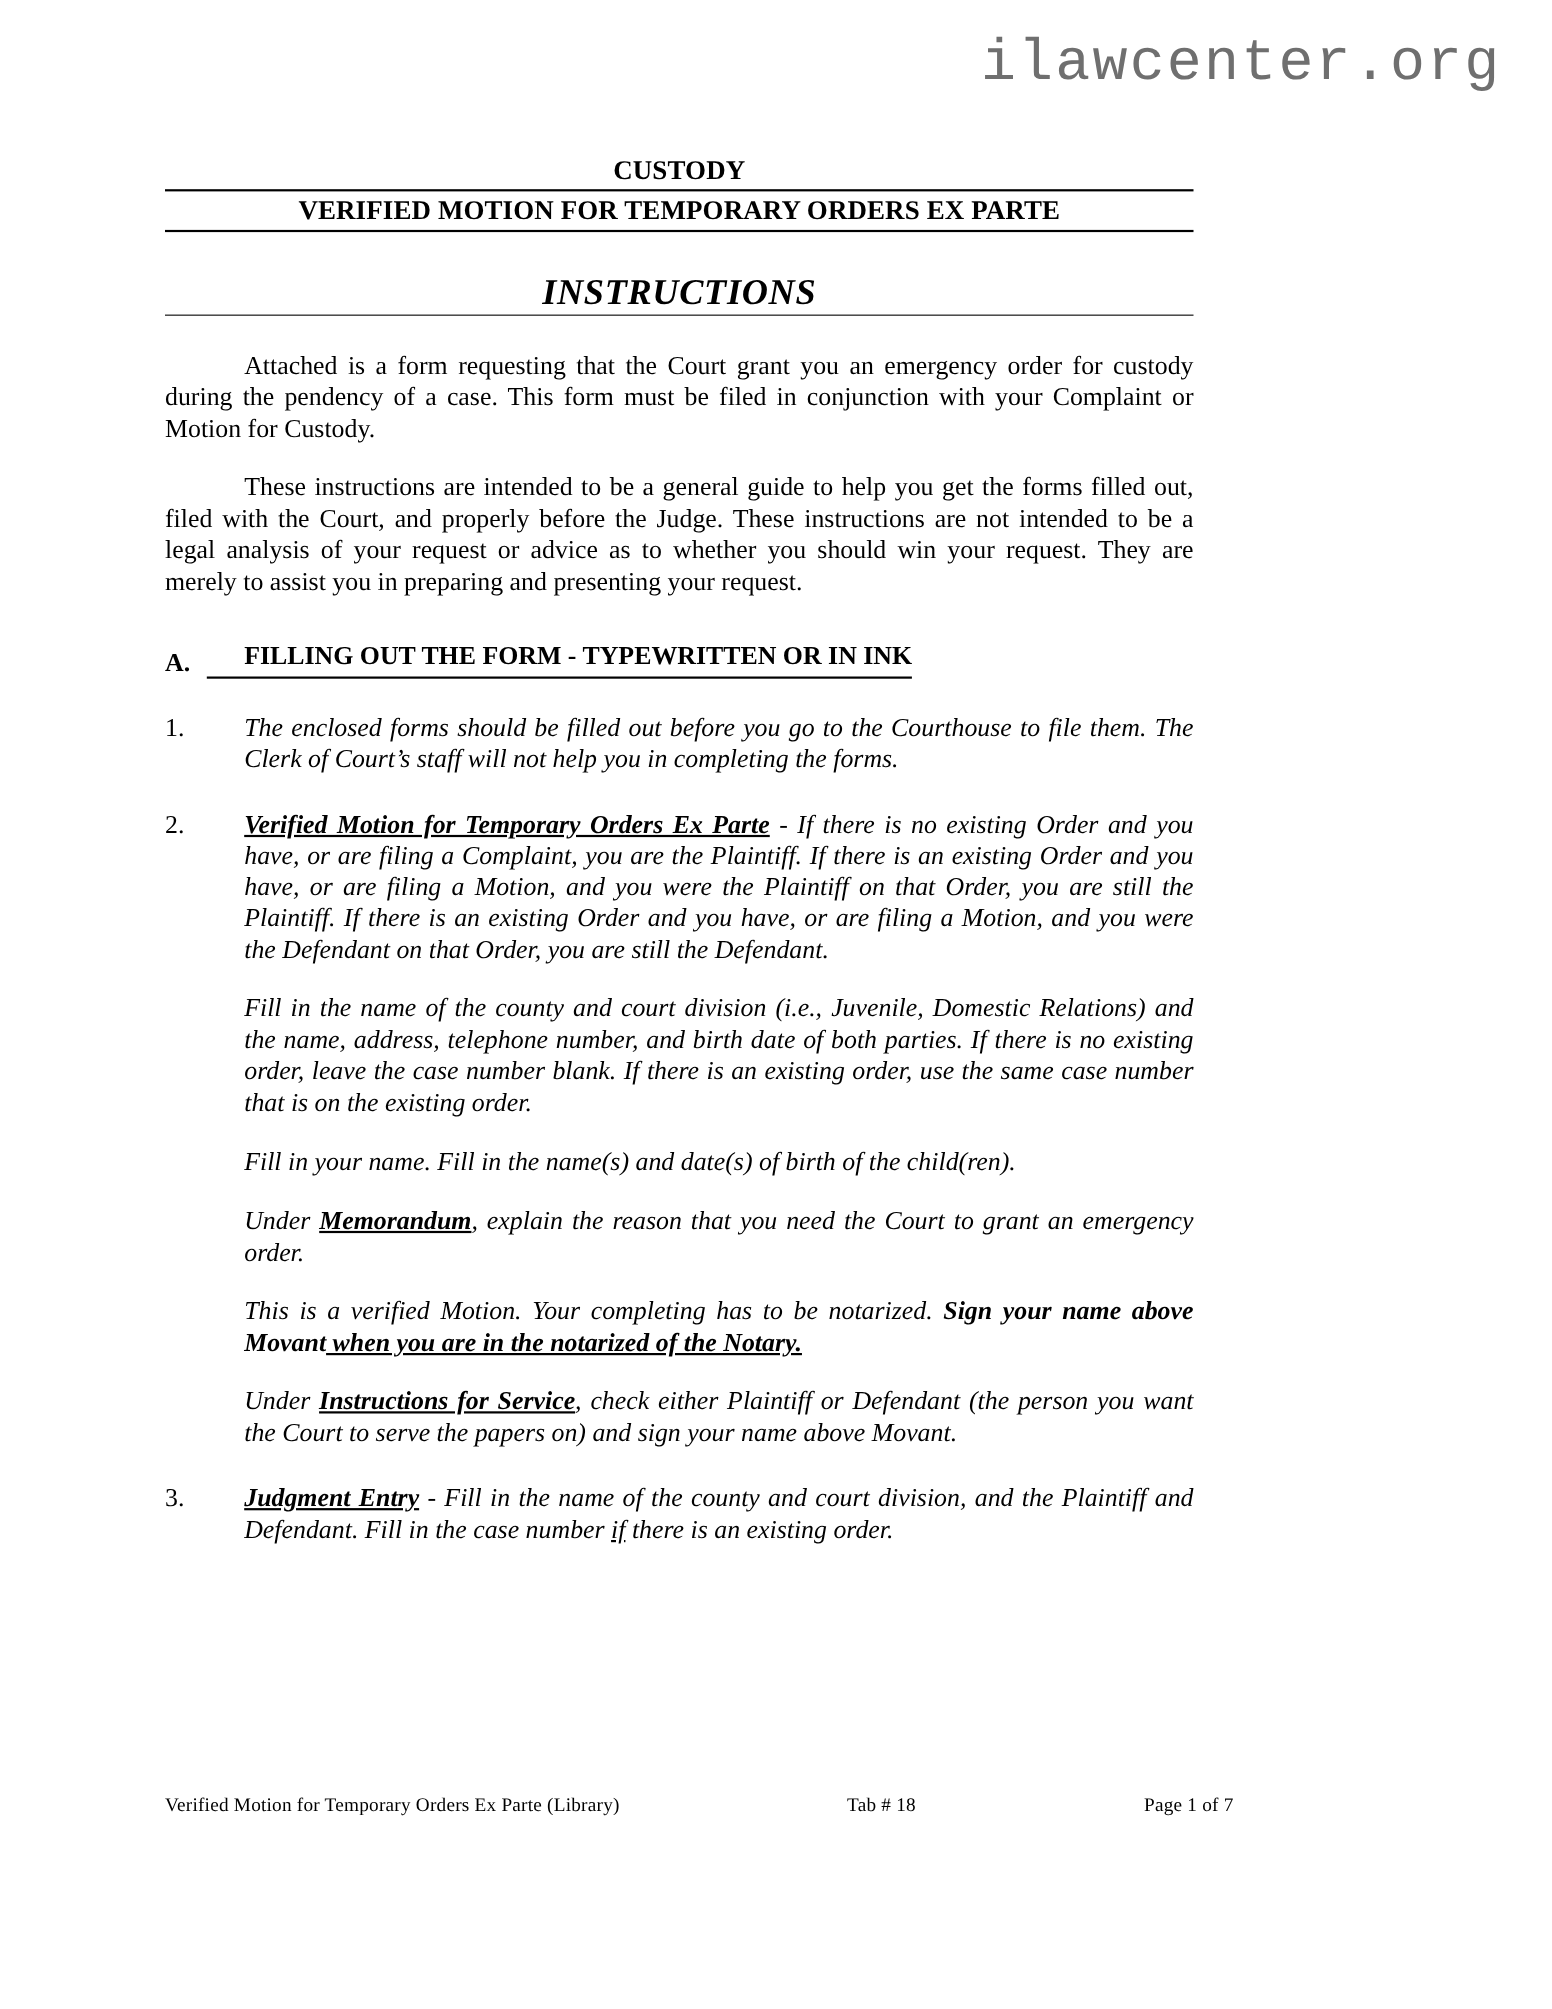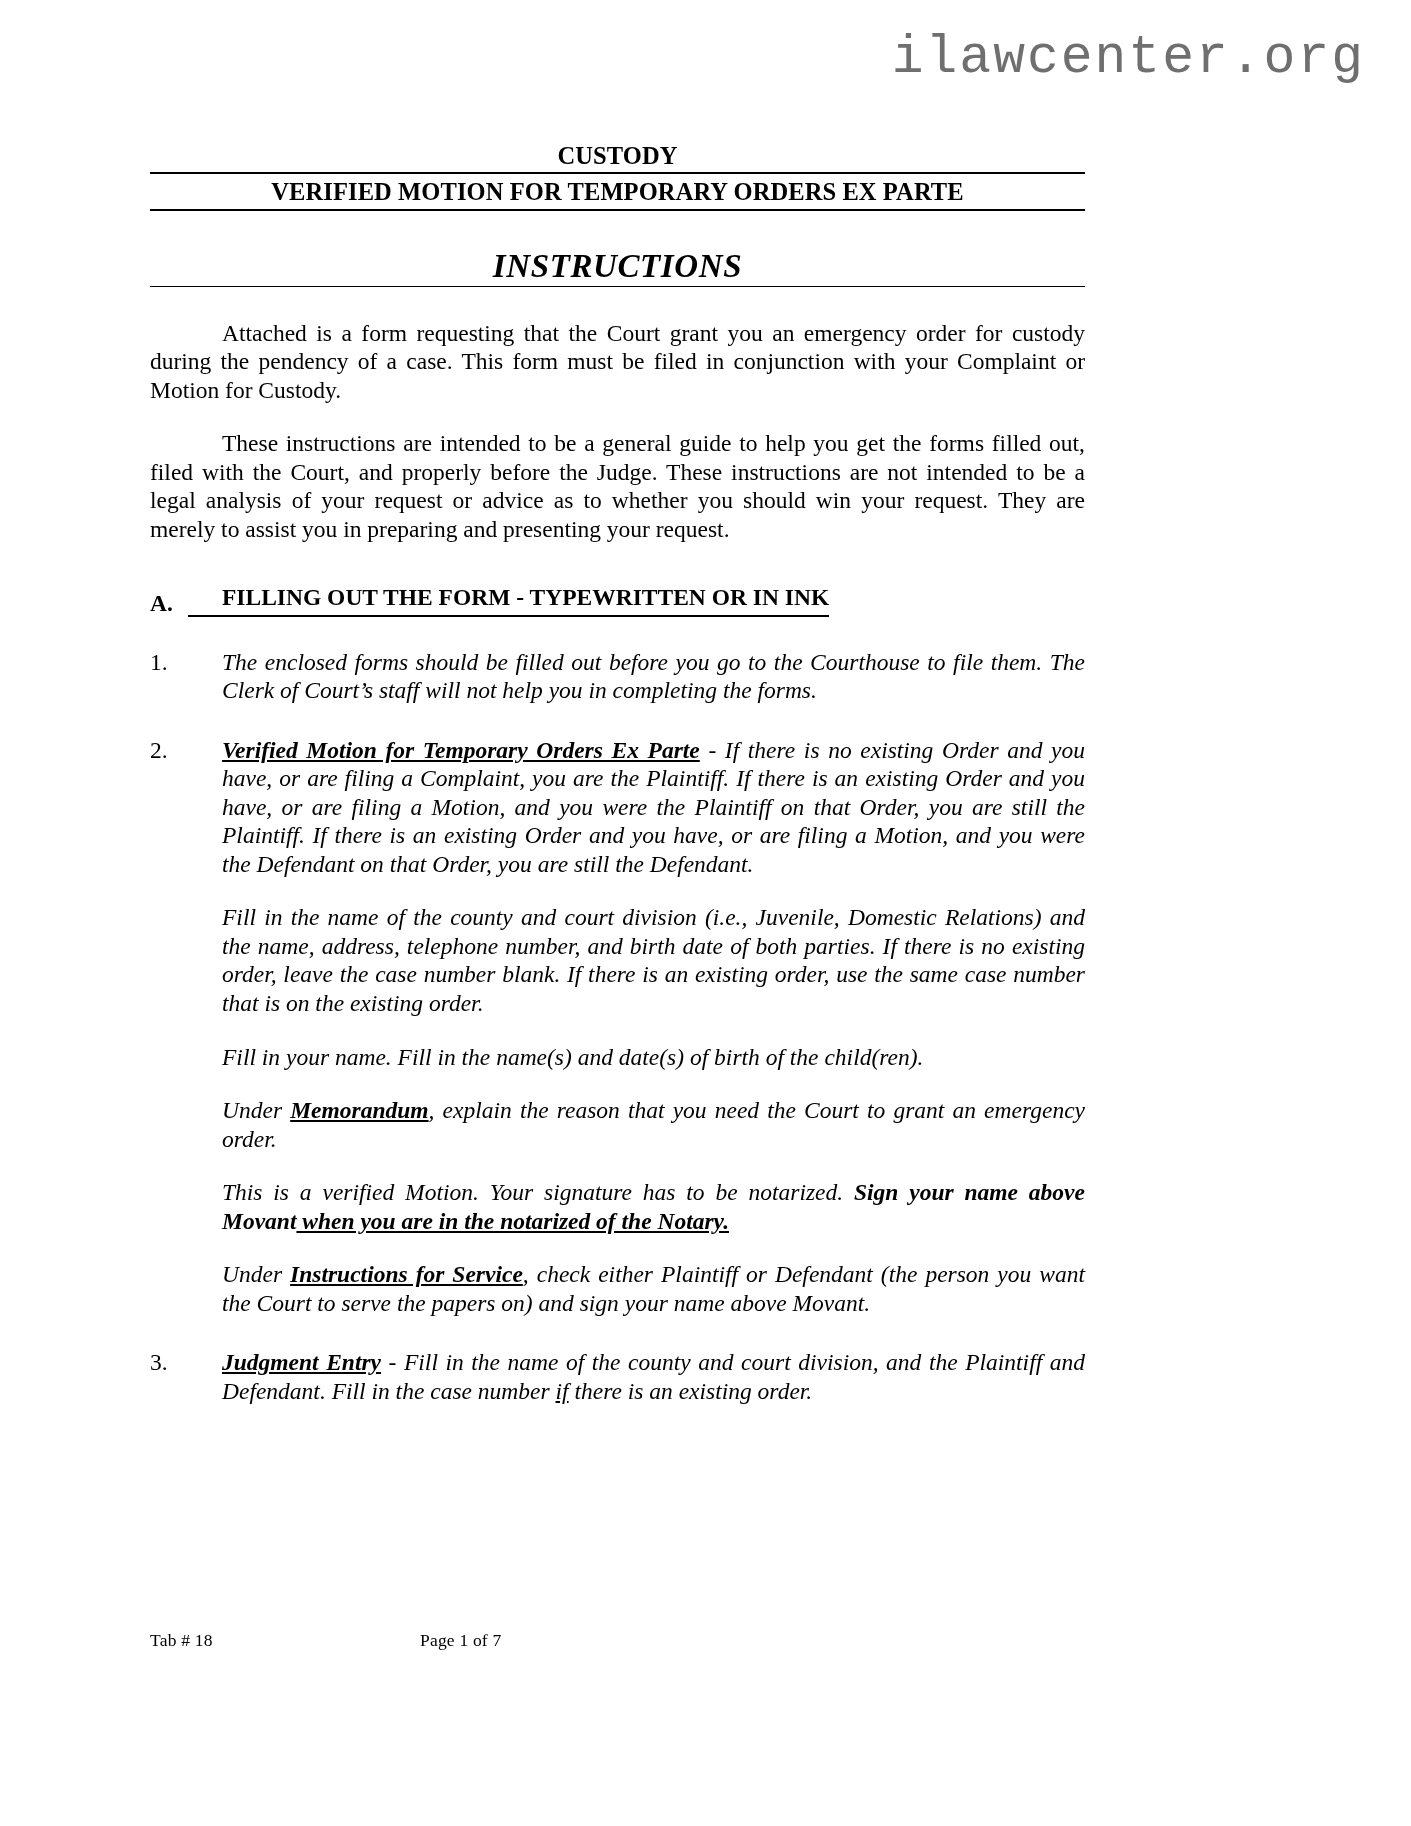--- a/index.html
+++ b/index.html
@@ -193,32 +193,33 @@
       </div>
     </div>
 
     <div class="item">
       <span class="num">2.</span>
       <div class="item-body">
         <p><b class="u">Verified Motion for Temporary Orders Ex Parte</b><span> - If there is no existing Order and you have, or are filing a Complaint, you are the Plaintiff.  If there is an existing Order and you have, or are filing a Motion, and you were the Plaintiff on that Order, you are still the Plaintiff.  If there is an existing Order and you have, or are filing a Motion, and you were the Defendant on that Order, you are still the Defendant.</span></p>
         <p>Fill in the name of the county and court division (i.e., Juvenile, Domestic Relations) and the name, address, telephone number, and birth date of both parties.  If there is no existing order, leave the case number blank.  If there is an existing order, use the same case number that is on the existing order.</p>
         <p>Fill in your name.  Fill in the name(s) and date(s) of birth of the child(ren).</p>
         <p><span>Under </span><b class="u">Memorandum</b><span>, explain the reason that you need the Court to grant an emergency order.</span></p>
-        <p><span>This is a verified Motion.  Your signature has to be notarized.  </span><b class="nb">Sign your name above Movant</b><b class="u"> when you are in the notarized of the Notary.</b></p>
+        <p><span>This is a verified Motion.  Your completing has to be notarized.  </span><b class="nb">Sign your name above Movant</b><b class="u"> when you are in the notarized of the Notary.</b></p>
         <p><span>Under </span><b class="u">Instructions for Service</b><span>, check either Plaintiff or Defendant (the person you want the Court to serve the papers on) and sign your name above Movant.</span></p>
       </div>
     </div>
 
     <div class="item">
       <span class="num">3.</span>
       <div class="item-body">
         <p><b class="u">Judgment Entry</b><span> - Fill in the name of the county and court division, and the Plaintiff and Defendant.  Fill in the case number </span><span class="u">if</span><span> there is an existing order.</span></p>
       </div>
     </div>
 
   </div>
 
   <div class="footer">
+    <span class="f-left">Verified Motion for Temporary Orders Ex Parte (Library)</span>
     <span class="f-mid">Tab # 18</span>
     <span class="f-right">Page 1 of 7</span>
   </div>
 
 </div>
 
 </body></html>

